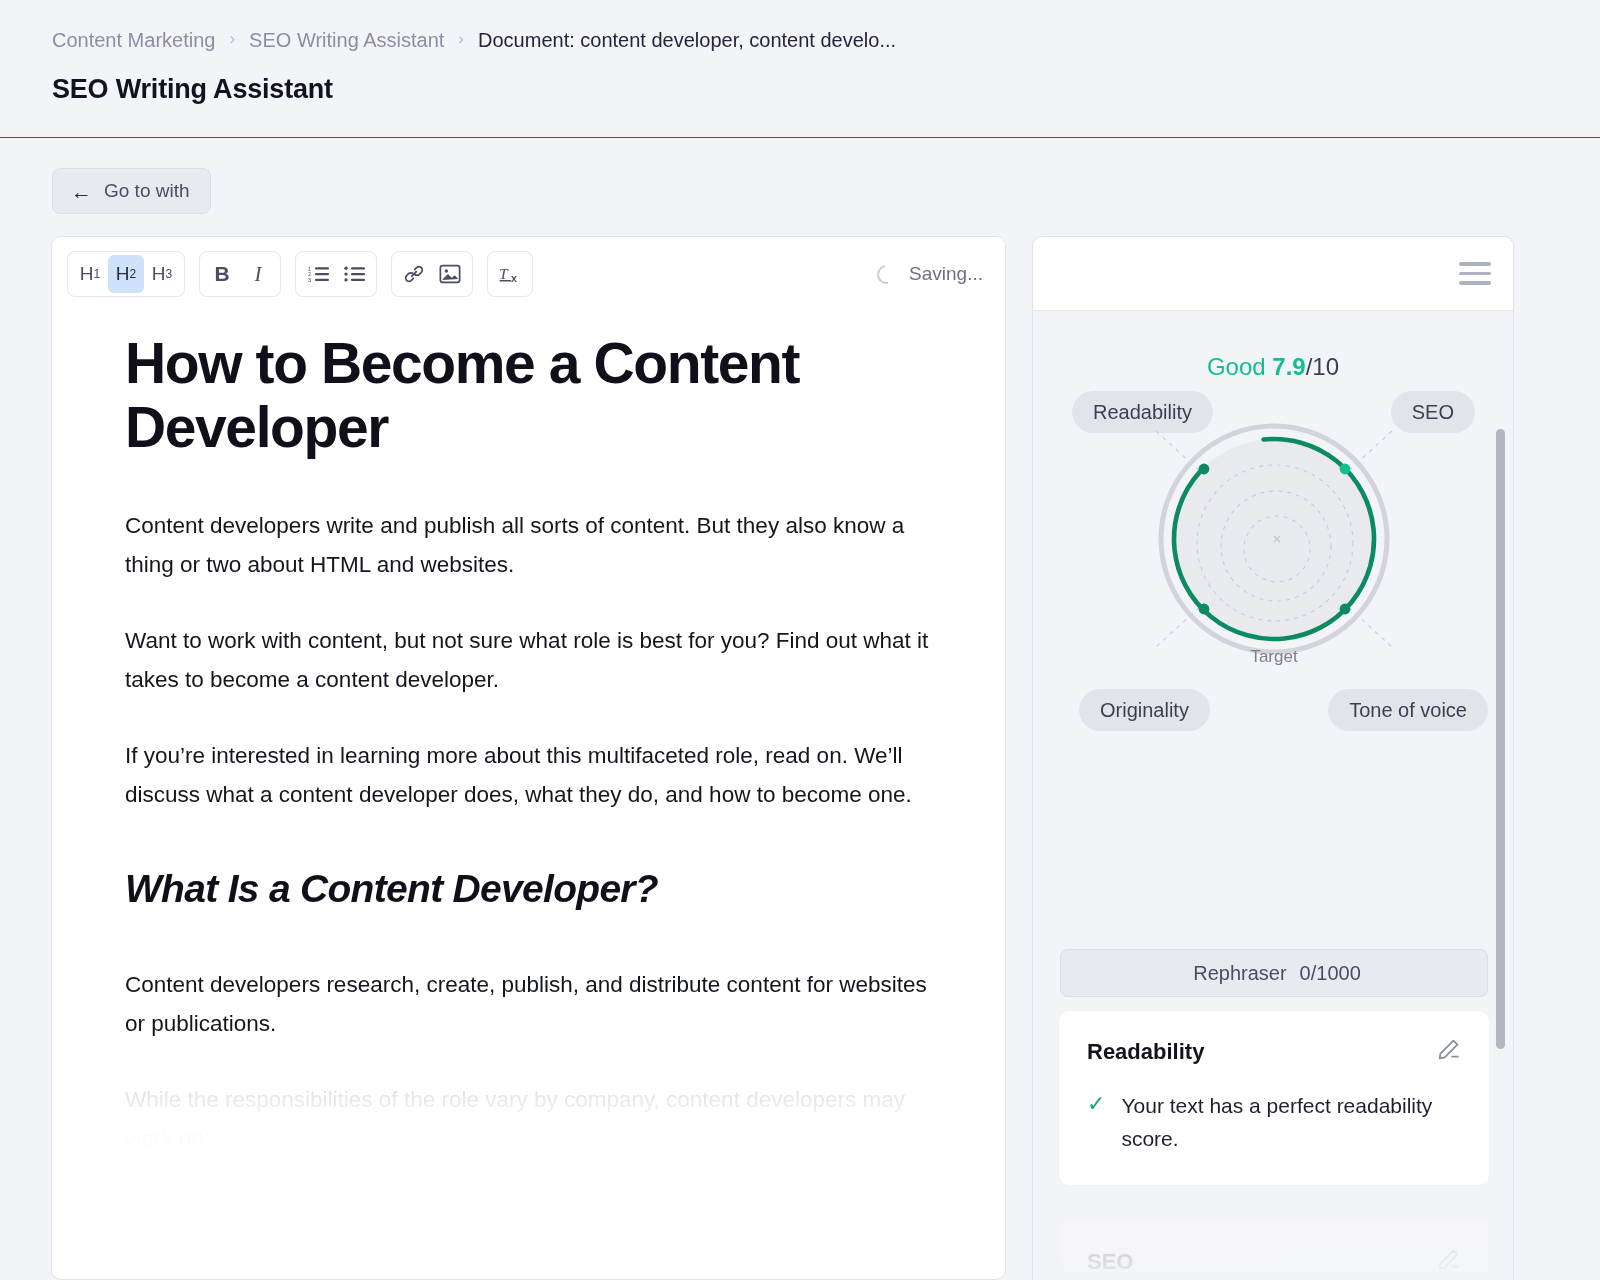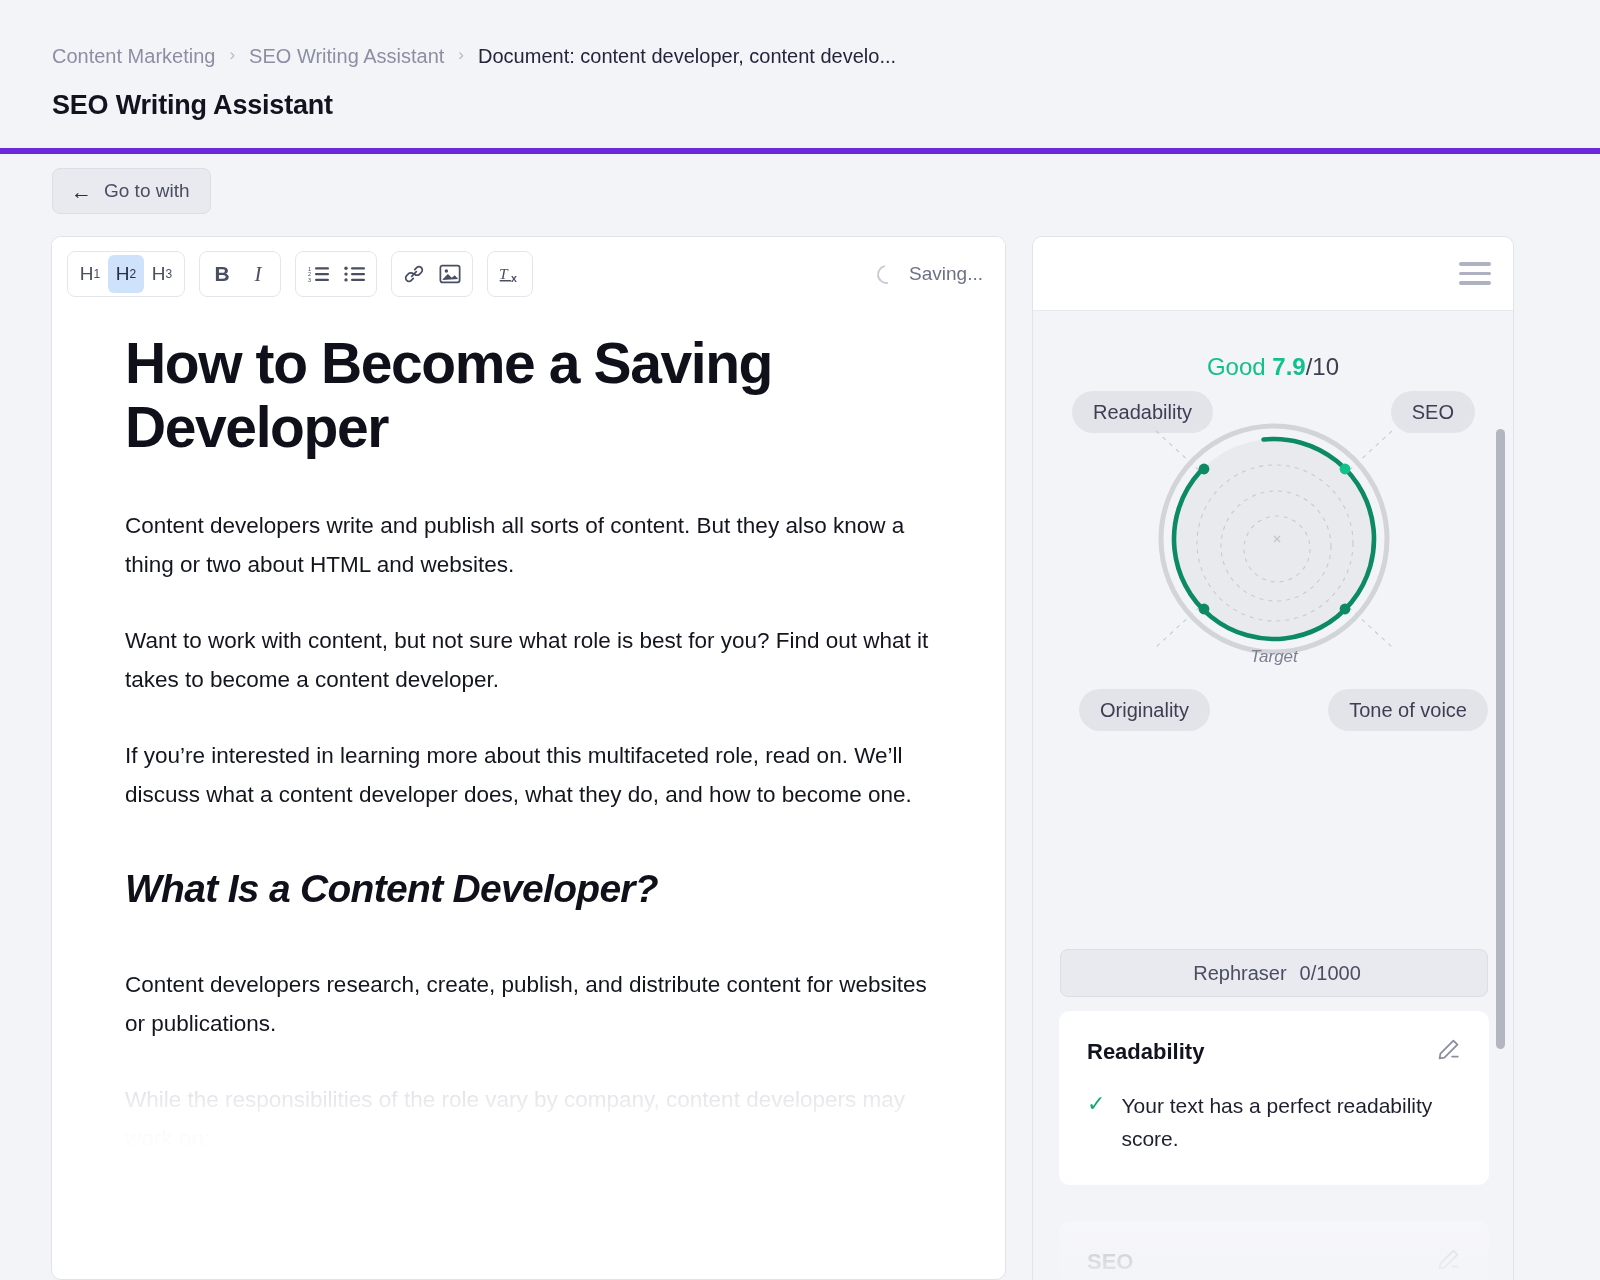--- a/index.html
+++ b/index.html
@@ -7,22 +7,21 @@
     width: 1600px; height: 1280px;
     background: #f3f4f7;
     font-family: "Liberation Sans", sans-serif;
     overflow: hidden;
   }
 
   
   .page-header {
     position: absolute; left: 0; top: 0; width: 1600px; height: 138px;
     background: #f3f4f7;
-    border-bottom: 6px solid #6d28d9;
-    margin-top: 16px;
+    border-bottom: 1px solid #6d28d9;
   }
   .breadcrumb {
     position: absolute; left: 52px; top: 27px;
     display: flex; align-items: center; gap: 0;
     font-size: 20px; line-height: 26px;
   }
   .crumb { color: #8b8fa3; white-space: nowrap; }
   .crumb.current { color: #23263b; }
   .crumb-sep {
     color: #b4b8c6; margin: 0 14px; font-size: 17px;
@@ -143,21 +142,21 @@
     background: #e3e4ea; border-radius: 21px;
     font-size: 20px; color: #3c3f52; cursor: pointer; white-space: nowrap;
   }
   .pill.p-read { left: 39px; top: 0; }
   .pill.p-seo  { right: 40px; top: 0; }
   .pill.p-orig { left: 46px; top: 298px; }
   .pill.p-tone { right: 27px; top: 298px; }
   .radar-svg { position: absolute; left: 109px; top: 30px; }
   .target-label {
     position: absolute; left: 0; right: 0; top: 256px;
-    text-align: center; font-size: 17px; color: #7b7f91; font-style: italic;
+    text-align: center; font-size: 17px; color: #7b7f91;
   }
 
   .rephraser {
     position: absolute; left: 27px; top: 596px; width: 428px; height: 48px;
     background: #e9eaef; border: 1px solid #dcdee6; border-radius: 8px;
     display: flex; align-items: center; justify-content: center; gap: 13px;
     font-size: 20px; color: #4a4e63; cursor: pointer; padding-left: 6px;
   }
 
   .insight-card {
@@ -285,21 +284,21 @@
     </div>
 
     <div class="saving">
       <span class="spinner"></span>
       <span>Saving...</span>
     </div>
   </div>
 
   <div class="doc-body">
     <div class="doc-inner">
-      <h1 class="doc-h1">How to Become a Saving Developer</h1>
+      <h1 class="doc-h1">How to Become a Content Developer</h1>
       <p class="doc-p">Content developers write and publish all sorts of content. But they also know a thing or two about HTML and websites.</p>
       <p class="doc-p">Want to work with content, but not sure what role is best for you? Find out what it takes to become a content developer.</p>
       <p class="doc-p">If you’re interested in learning more about this multifaceted role, read on. We’ll discuss what a content developer does, what they do, and how to become one.</p>
       <h2 class="doc-h2">What Is a Content Developer?</h2>
       <p class="doc-p">Content developers research, create, publish, and distribute content for websites or publications.</p>
       <p class="doc-p faded">While the responsibilities of the role vary by company, content developers may work on:</p>
     </div>
     <div class="doc-fade"></div>
   </div>
 </div>

